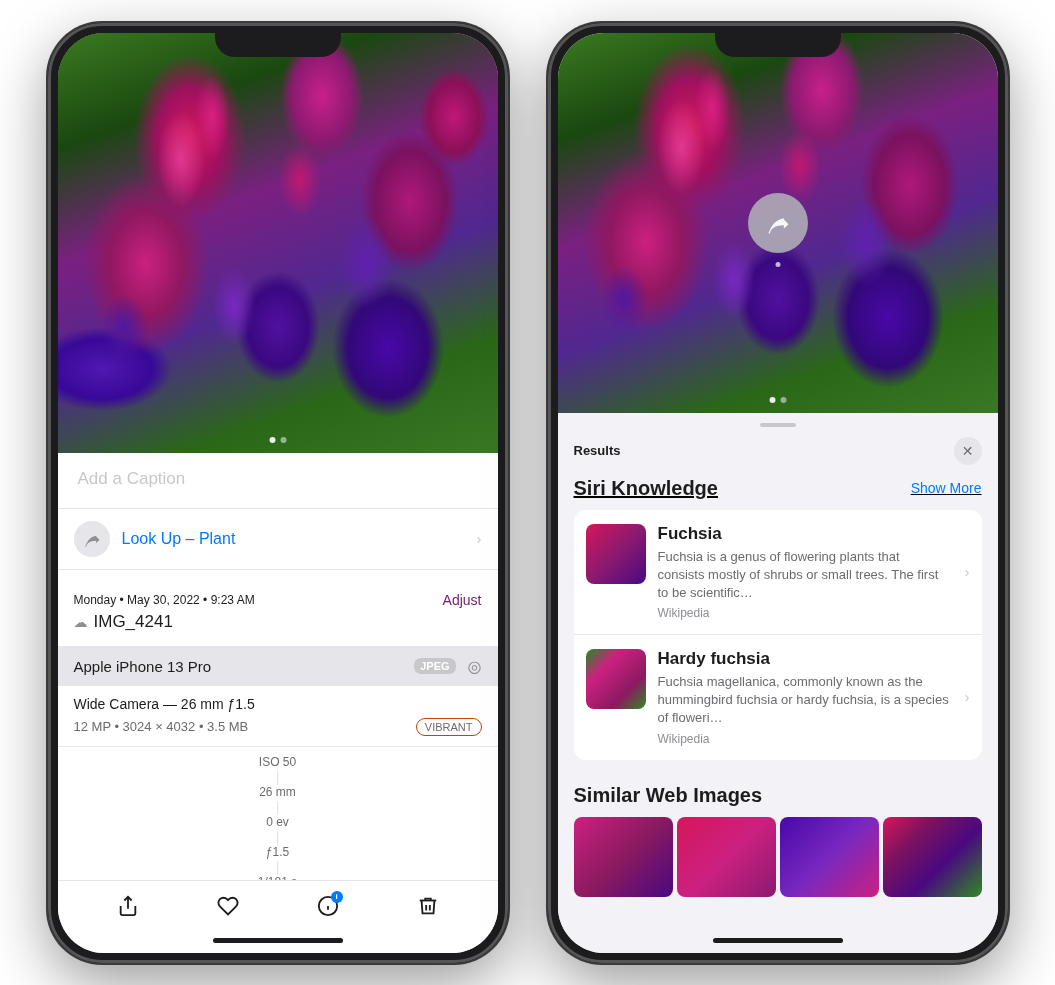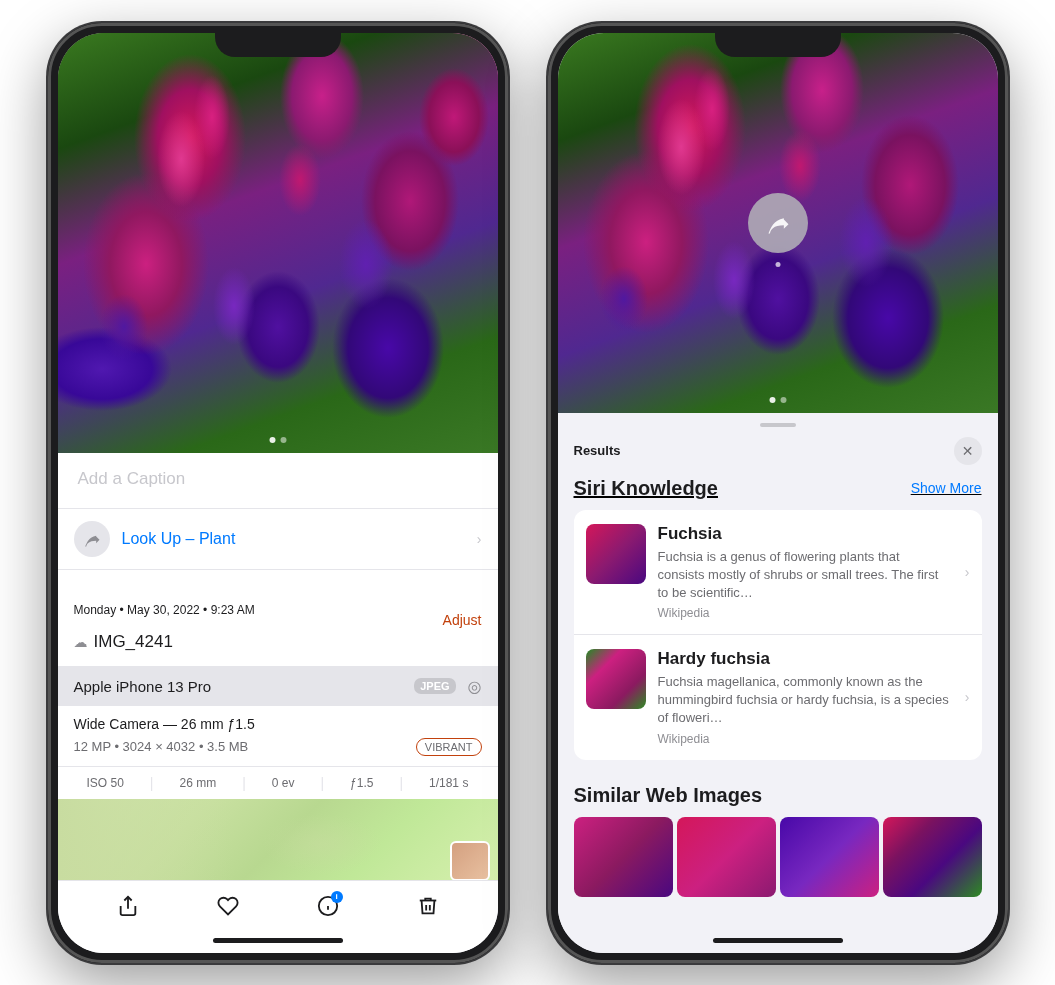--- a/index.html
+++ b/index.html
@@ -178,23 +178,22 @@
       display: flex;
       justify-content: space-between;
       align-items: center;
       margin-bottom: 4px;
     }
     .meta-date {
       font-size: 12px;
       color: #1c1c1e;
     }
     .meta-adjust {
-      color: #c2410c;
+      color: #701a75;
       font-size: 14px;
-      margin-top: 20px;
     }
     .meta-filename-row {
       display: flex;
       align-items: center;
       gap: 6px;
     }
     .meta-filename {
       font-size: 17px;
       color: #1c1c1e;
     }
@@ -265,20 +264,21 @@
       color: #6c6c70;
     }
 
     .iso-row {
       display: flex;
       align-items: center;
       justify-content: space-around;
       padding: 8px 16px;
       background: #fff;
       border-top: 1px solid #e5e5ea;
+      flex-direction: column;
     }
     .iso-item {
       font-size: 12px;
       color: #6c6c70;
     }
     .iso-sep {
       color: #e5e5ea;
       font-size: 14px;
     }
 

